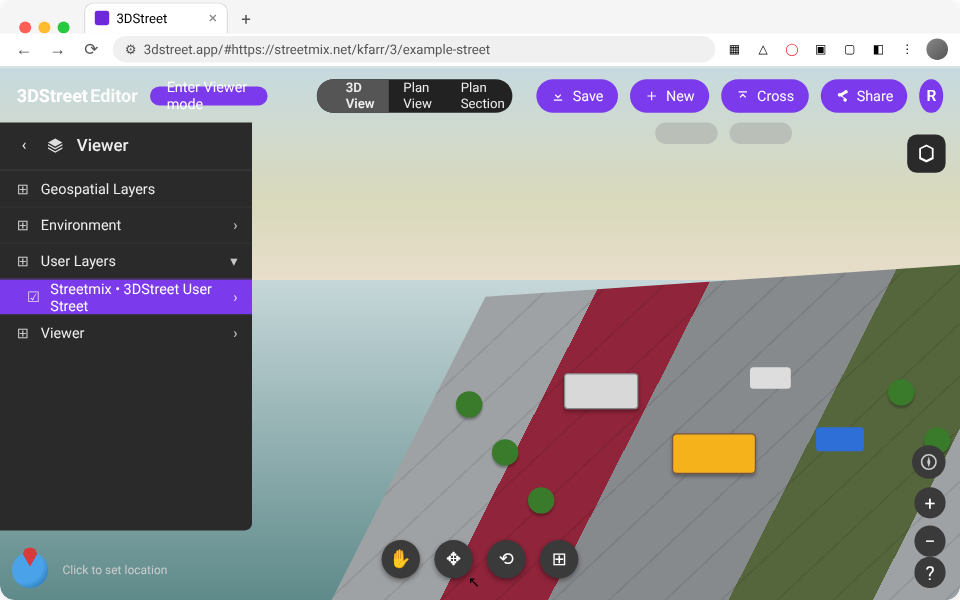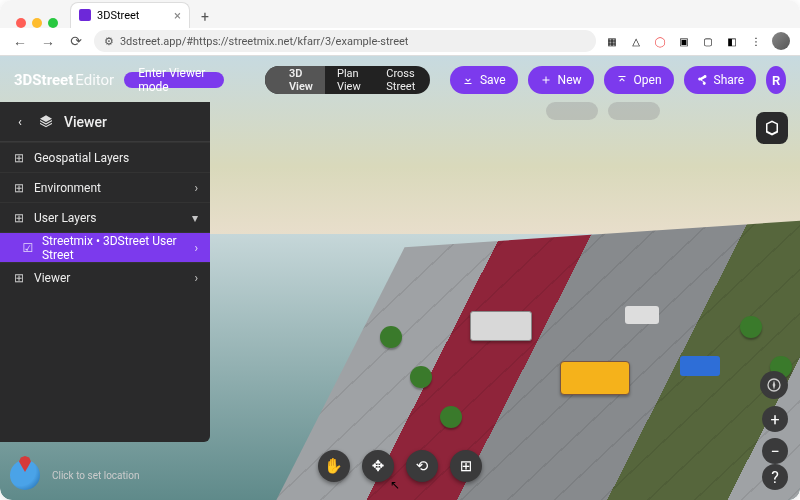--- a/index.html
+++ b/index.html
@@ -33,21 +33,21 @@
 .pier::after{content:"";position:absolute;inset:0;background:repeating-linear-gradient( -60deg, rgba(0,0,0,0) 0 40px, rgba(0,0,0,.08) 40px 42px);}
 .bus{position:absolute;left:470px;top:255px;width:62px;height:30px;background:#d8d8d8;border:1px solid #888;border-radius:3px;box-shadow:0 2px 3px rgba(0,0,0,.3);}
 .tram{position:absolute;left:560px;top:305px;width:70px;height:34px;background:#f5b21b;border:1px solid #754;border-radius:4px;box-shadow:0 2px 3px rgba(0,0,0,.3);}
 .car1{position:absolute;left:625px;top:250px;width:34px;height:18px;background:#ddd;border-radius:3px;}
 .car2{position:absolute;left:680px;top:300px;width:40px;height:20px;background:#2e6ed7;border-radius:3px;}
 .tree{position:absolute;width:22px;height:22px;background:#3a7a2b;border-radius:50%;box-shadow:0 2px 2px rgba(0,0,0,.3);}
 
 
 .topbar{position:absolute;top:10px;left:14px;right:14px;display:flex;align-items:center;gap:10px;z-index:5;}
 .logo{font-size:15px;color:#fff;display:flex;align-items:center;gap:2px;}
-.logo .b{font-weight:700}.logo .l{font-weight:400;opacity:.9}
+.logo .b{font-weight:700}.logo .l{font-weight:700;opacity:.9}
 .pill{height:16px;border-radius:20px;display:flex;align-items:center;padding:4px 14px;font-size:12px;color:#fff;}
 .pill.purple{background:#7c3aed;}
 .viewtabs{display:flex;background:#222;border-radius:20px;height:28px;overflow:hidden;}
 .viewtabs .vt{padding:0 12px;display:flex;align-items:center;font-size:11px;color:#eee;}
 .viewtabs .vt.active{background:#555;font-weight:600;padding-left:24px;}
 .spacer{flex:1}
 .actbtn{height:28px;border-radius:20px;background:#7c3aed;color:#fff;display:flex;align-items:center;gap:6px;padding:0 12px;font-size:12px;}
 .actbtn svg{width:12px;height:12px;}
 .userbadge{width:28px;height:28px;border-radius:50%;background:#7c3aed;color:#fff;display:flex;align-items:center;justify-content:center;font-size:13px;font-weight:600;}
 .subbar{position:absolute;top:46px;right:140px;display:flex;gap:10px;z-index:5;}
@@ -148,41 +148,41 @@
     </div>
     <div style="width:30px"></div>
     <div class="viewtabs">
       <div class="vt active">
           <span>3D View</span>
         </div>
       <div class="vt">
           <span>Plan View</span>
         </div>
       <div class="vt">
-          <span>Cross Street</span>
+          <span>Plan Section</span>
         </div>
     </div>
     <div class="spacer"></div>
     <div class="actbtn">
       <svg viewBox="0 0 24 24">
           <path fill="#fff" d="M12 3v10l4-4 1.4 1.4L12 16 6.6 10.4 8 9l4 4V3h0zM5 18h14v2H5z"></path>
         </svg>
       <span>Save</span>
     </div>
     <div class="actbtn">
       <svg viewBox="0 0 24 24">
           <path fill="#fff" d="M11 5h2v6h6v2h-6v6h-2v-6H5v-2h6z"></path>
         </svg>
       <span>New</span>
     </div>
     <div class="actbtn">
       <svg viewBox="0 0 24 24">
           <path fill="#fff" d="M12 21V11l-4 4-1.4-1.4L12 8l5.4 5.6L16 15l-4-4v10zM5 4h14v2H5z"></path>
         </svg>
-      <span>Open</span>
+      <span>Cross</span>
     </div>
     <div class="actbtn">
       <svg viewBox="0 0 24 24">
           <path fill="#fff" d="M18 8a3 3 0 10-2.83-4H15l-6 3.5a3 3 0 100 5l6 3.5A3 3 0 1018 16l-6-3.5a3 3 0 000-1L18 8z"></path>
         </svg>
       <span>Share</span>
     </div>
     <div class="userbadge">
       <span>R</span>
     </div>

